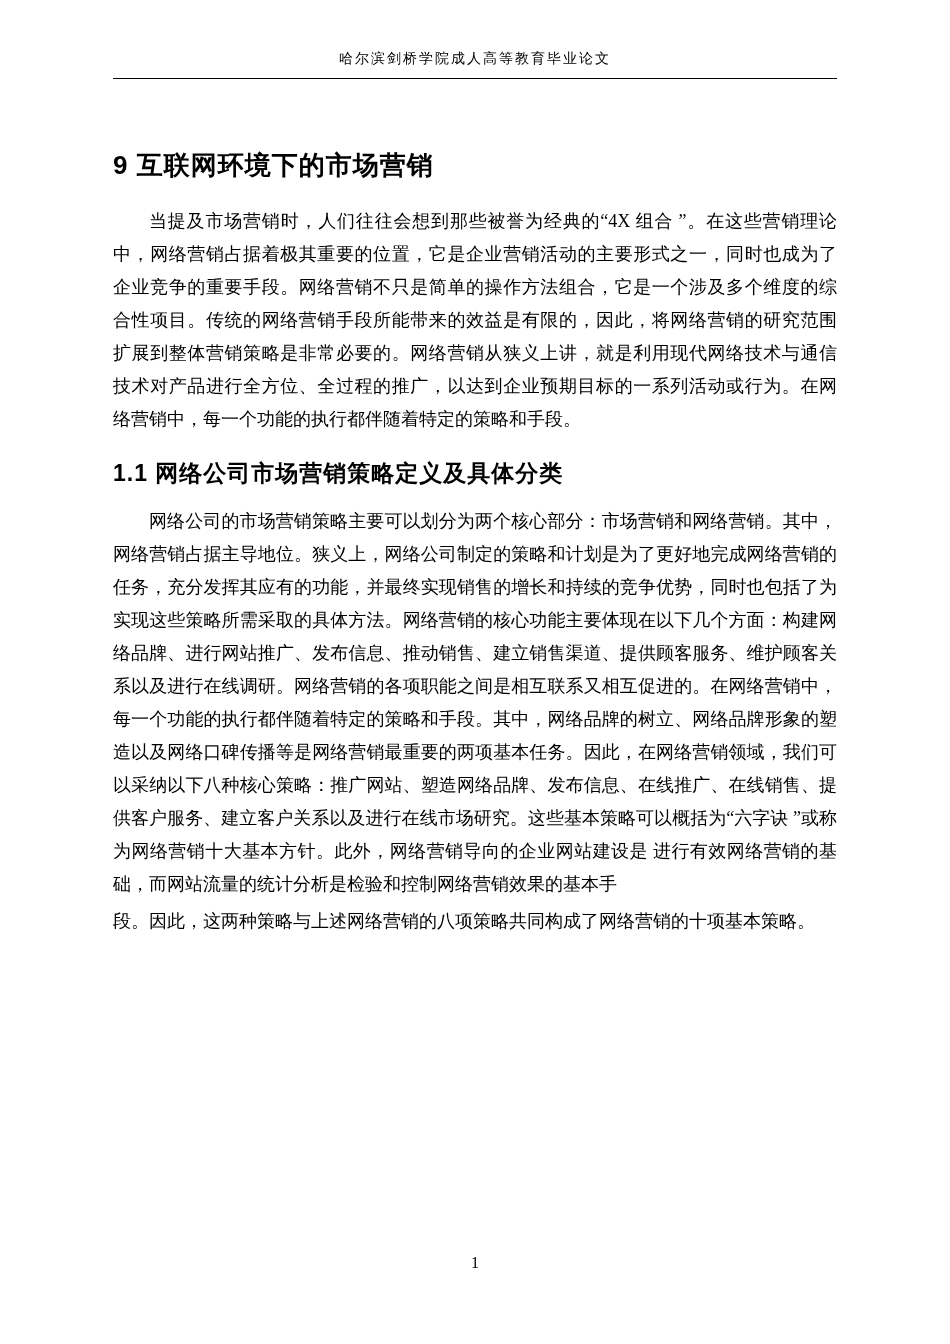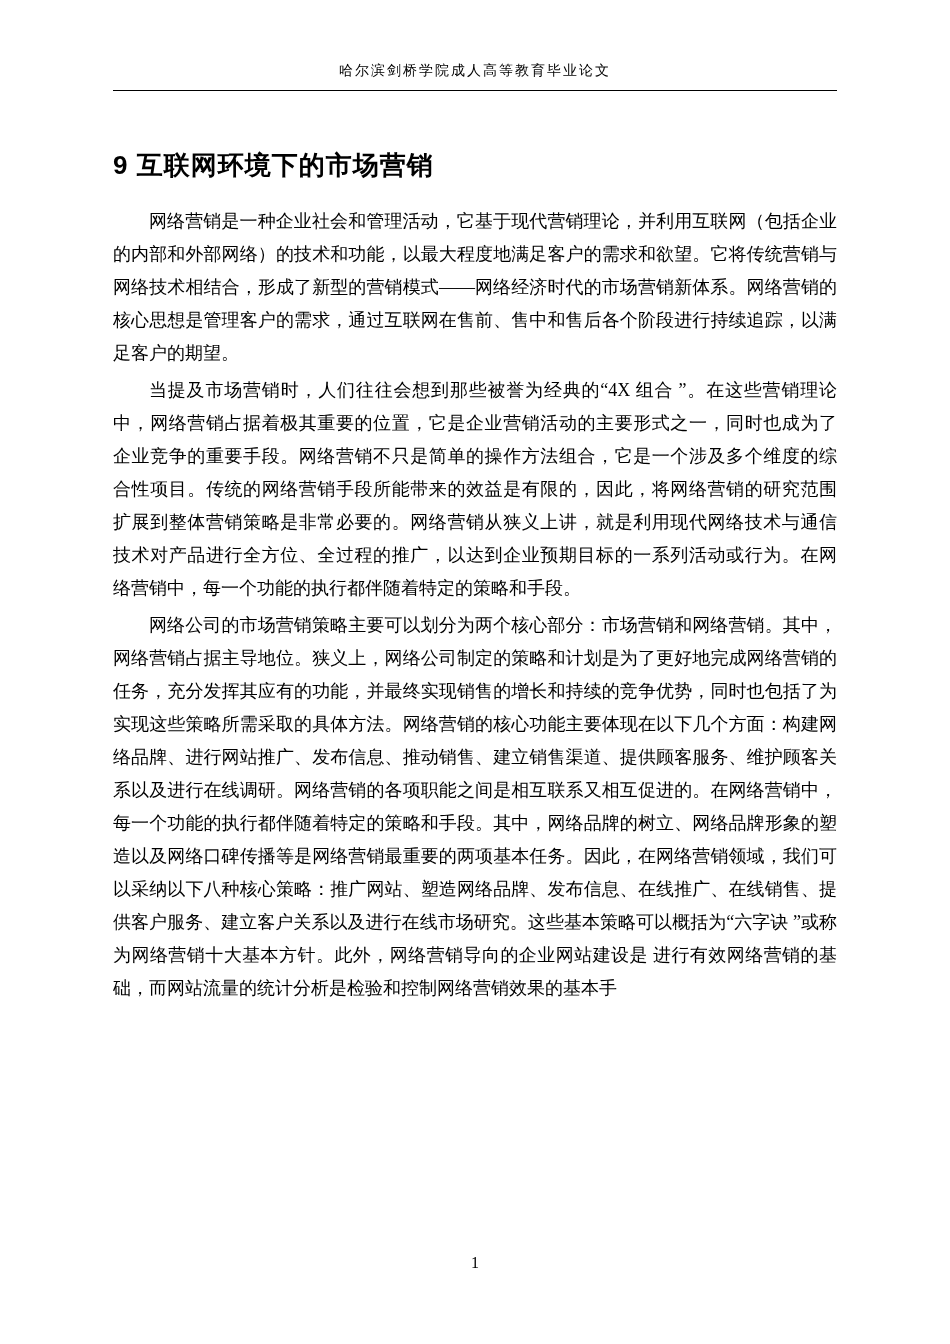--- a/index.html
+++ b/index.html
@@ -11,21 +11,21 @@
     position: relative;
     width: 950px;
     height: 1344px;
     background: #ffffff;
     color: #000000;
     font-family: "Liberation Serif", "DejaVu Serif", serif;
     overflow: hidden;
   }
   .header {
     position: absolute;
-    top: 62px;
+    top: 50px;
     left: 113px;
     right: 113px;
     text-align: center;
     font-size: 14px;
     letter-spacing: 2px;
     border-bottom: 1px solid #000000;
     padding-bottom: 10px;
   }
   .content {
     position: absolute;
@@ -75,25 +75,26 @@
 <div class="doc">
 
   <div class="header">
     <span>哈尔滨剑桥学院成人高等教育毕业论文</span>
   </div>
 
   <div class="content">
 
     <h1 class="sec">9 互联网环境下的市场营销</h1>
 
-    <p class="body-p indent">网络营销是一种企业社会和管理活动，它基于现代营销理论，并利用互联网（包括企业的内部和外部网络）的技术和功能，以最大程度地满足客户的需求和欲望。它将传统营销与网络技术相结合，形成了新型的营销模式——网络经济时代的市场营销新体系。网络营销的核心思想是管理客户的需求，通过互联网在售前、售中和售后各个阶段进行持续追踪，以满足客户的期望。</p>
 
     <p class="body-p indent">当提及市场营销时，人们往往会想到那些被誉为经典的“4X 组合 ”。在这些营销理论 中，网络营销占据着极其重要的位置，它是企业营销活动的主要形式之一，同时也成为了 企业竞争的重要手段。网络营销不只是简单的操作方法组合，它是一个涉及多个维度的综 合性项目。传统的网络营销手段所能带来的效益是有限的，因此，将网络营销的研究范围 扩展到整体营销策略是非常必要的。网络营销从狭义上讲，就是利用现代网络技术与通信 技术对产品进行全方位、全过程的推广，以达到企业预期目标的一系列活动或行为。在网 络营销中，每一个功能的执行都伴随着特定的策略和手段。</p>
 
+    <h2 class="sec">1.1 网络公司市场营销策略定义及具体分类</h2>
 
     <p class="body-p indent">网络公司的市场营销策略主要可以划分为两个核心部分：市场营销和网络营销。其中，网络营销占据主导地位。狭义上，网络公司制定的策略和计划是为了更好地完成网络营销的任务，充分发挥其应有的功能，并最终实现销售的增长和持续的竞争优势，同时也包括了为实现这些策略所需采取的具体方法。网络营销的核心功能主要体现在以下几个方面：构建网络品牌、进行网站推广、发布信息、推动销售、建立销售渠道、提供顾客服务、维护顾客关系以及进行在线调研。网络营销的各项职能之间是相互联系又相互促进的。在网络营销中，每一个功能的执行都伴随着特定的策略和手段。其中，网络品牌的树立、网络品牌形象的塑造以及网络口碑传播等是网络营销最重要的两项基本任务。因此，在网络营销领域，我们可以采纳以下八种核心策略：推广网站、塑造网络品牌、发布信息、在线推广、在线销售、提供客户服务、建立客户关系以及进行在线市场研究。这些基本策略可以概括为“六字诀 ”或称为网络营销十大基本方针。此外，网络营销导向的企业网站建设是 进行有效网络营销的基础，而网站流量的统计分析是检验和控制网络营销效果的基本手</p>
 
+    <p class="body-p no-indent">段。因此，这两种策略与上述网络营销的八项策略共同构成了网络营销的十项基本策略。</p>
 
   </div>
 
   <div class="page-number">1</div>
 
 </div>
 
 </body></html>

